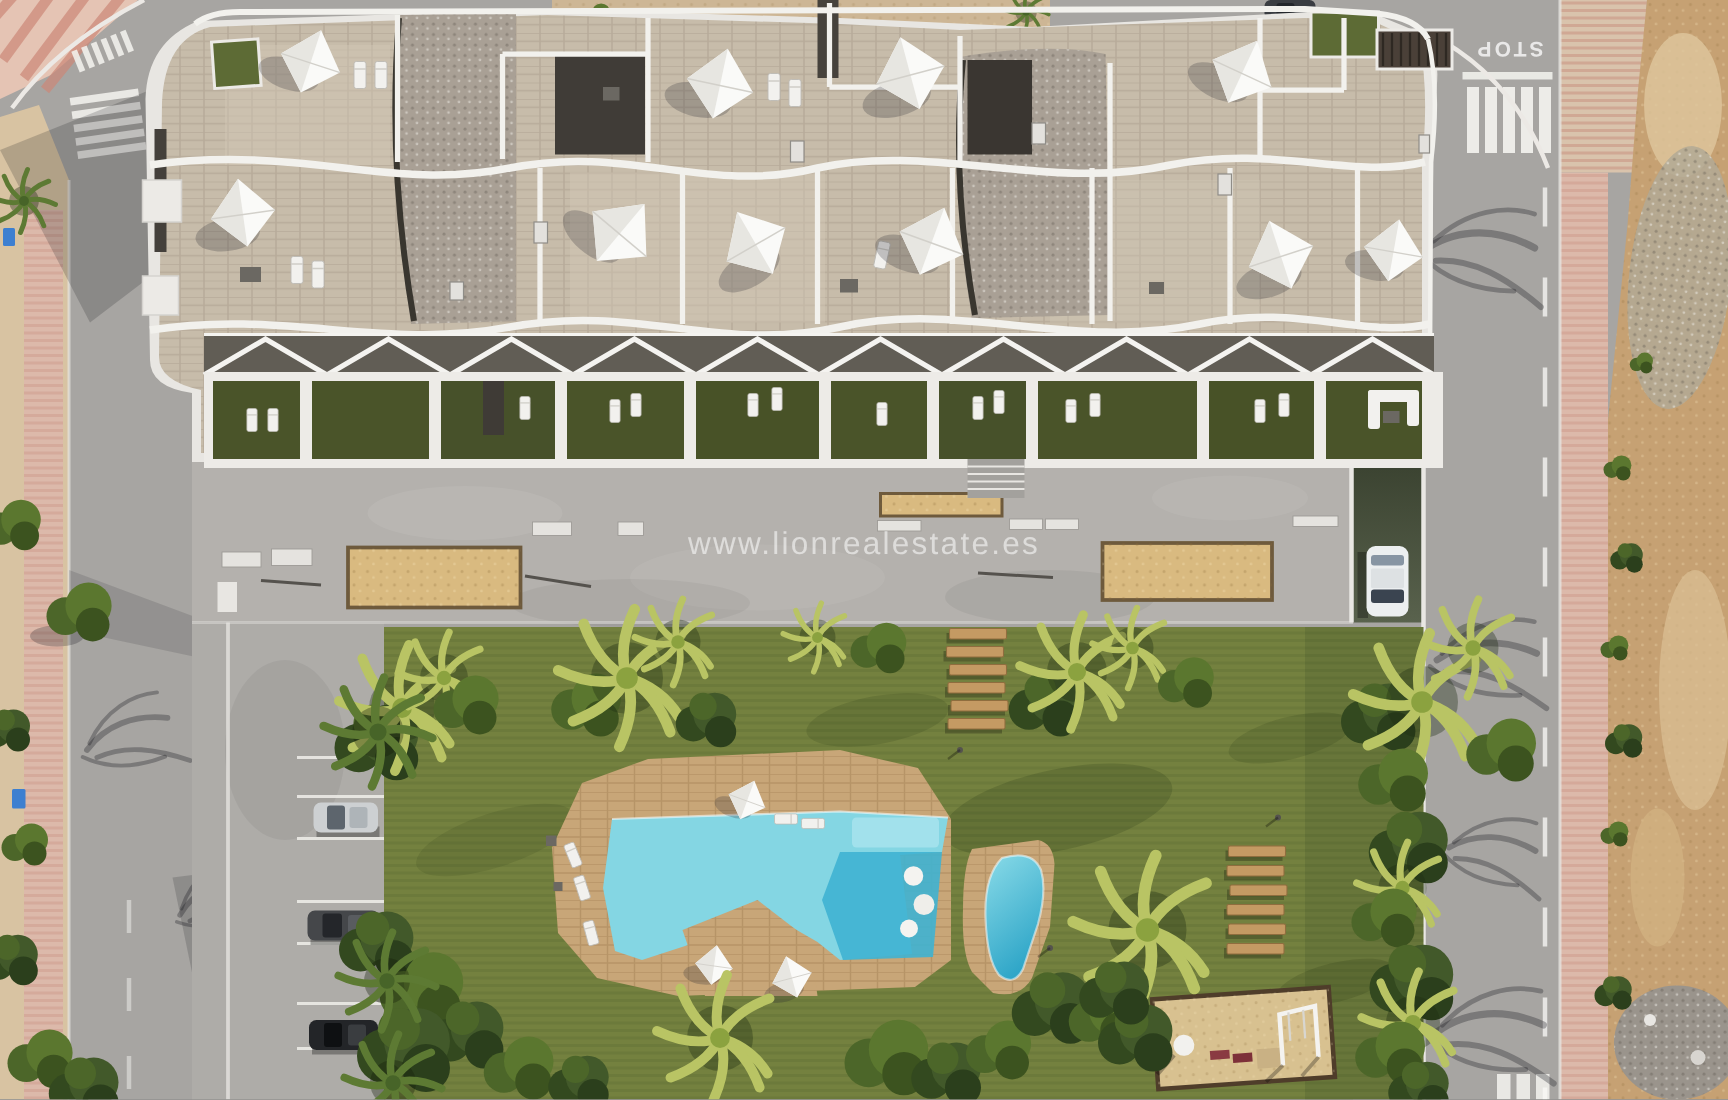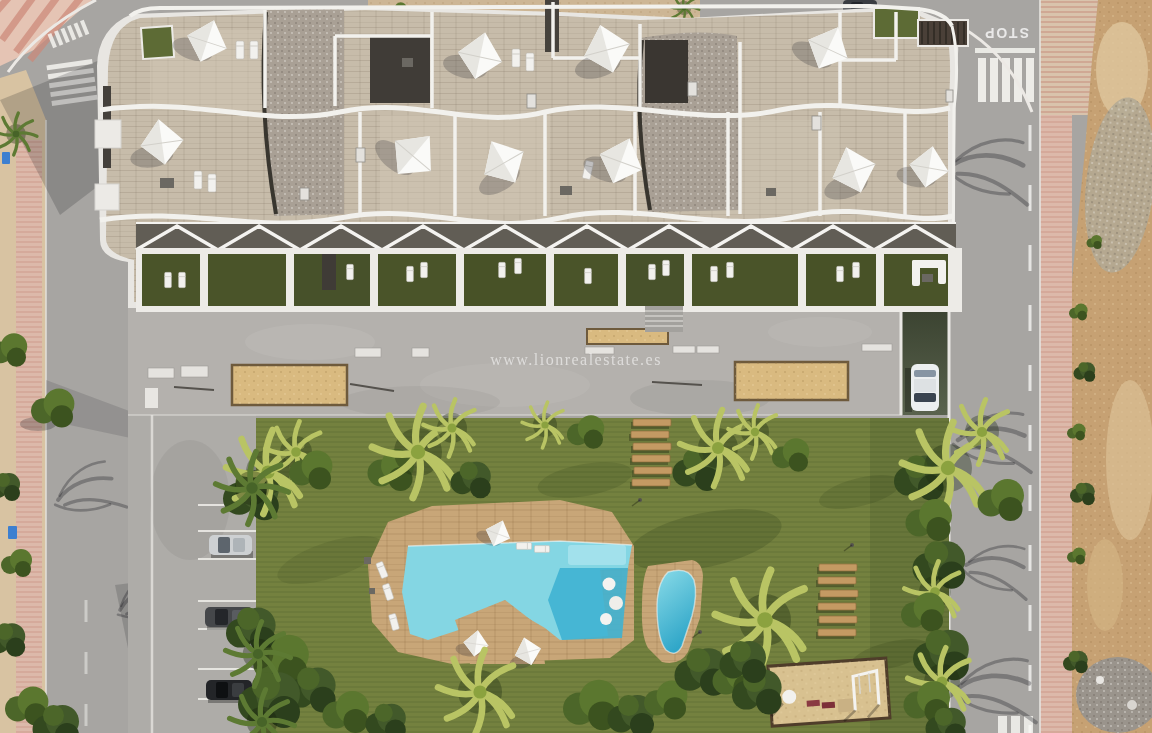--- a/index.html
+++ b/index.html
@@ -1,22 +1,22 @@
 <!DOCTYPE html>
 <html><head>
 <meta charset="utf-8">
 <style>
   html,body{margin:0;padding:0;background:#888;}
   .stage{position:relative;width:1152px;height:733px;overflow:hidden;
          font-family:"Liberation Sans", sans-serif;background:#a7a5a2;}
   .stage svg{display:block;position:absolute;left:0;top:0;}
   .watermark{position:absolute;left:0;right:0;top:351px;text-align:center;
-    font-size:16px;font-weight:400;letter-spacing:1.5px;
+    font-size:21px;font-weight:400;letter-spacing:1.5px;
     color:rgba(255,255,255,0.55);pointer-events:none;
-    font-family:Liberation Serif, serif;}
+    font-family:Liberation Sans, sans-serif;}
 </style>
 </head>
 <body>
 
 <div class="stage">
 <svg viewBox="0 0 1152 733" width="1152" height="733">
 <defs>
   <pattern id="stoneTiles" width="16" height="11" patternUnits="userSpaceOnUse">
     <rect width="16" height="11" fill="none"></rect>
     <path d="M0,0H16 M0,5.5H16 M8,0V11" stroke="rgba(110,95,75,0.18)" stroke-width="1"></path>

